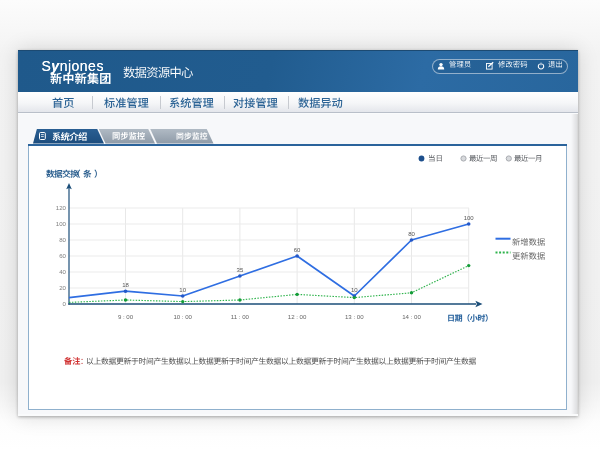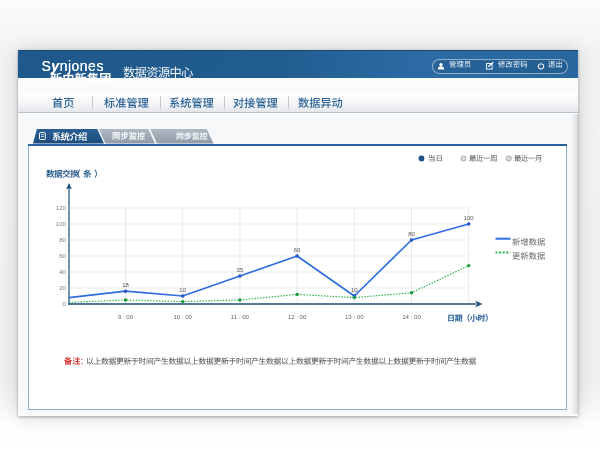--- a/index.html
+++ b/index.html
@@ -1,19 +1,19 @@
 <!DOCTYPE html>
 <html><head><meta charset="utf-8"><style>
 * { margin:0; padding:0; box-sizing:border-box; }
 html,body { width:600px; height:450px; overflow:hidden;
   font-family:"Liberation Sans", sans-serif; }
 body { background:linear-gradient(180deg,#fcfcfc 0%,#f3f3f3 12%,#f0f0f0 85%,#fdfdfd 94%,#ffffff 100%); position:relative; }
 #win { position:absolute; left:18px; top:50px; width:560px; height:365.5px;
   background:#fafbfc; box-shadow:0 1px 3px rgba(0,0,0,.30), 0 0 20px rgba(0,0,0,.14); }
-#hdr { position:absolute; left:0; top:0; width:100%; height:28px;
+#hdr { position:absolute; left:0; top:0; width:100%; height:42px;
   background:linear-gradient(104deg,#1f598b 0%,#215c8f 45%,#2c6ba4 72%,#28669d 100%);
   border-top:1px solid #1c4a72;text-align:center; }
 #logo-en { position:absolute; left:23.5px; top:7.1px; color:#fff; font-size:14px; font-weight:normal; letter-spacing:0.5px; text-shadow:0 0 0.5px rgba(255,255,255,0.9); }
 #pill { position:absolute; left:414px; top:8px; width:136px; height:14.5px; border:1px solid rgba(255,255,255,.5); border-radius:8px; background:rgba(0,30,60,.10); }
 #nav { position:absolute; left:0; top:42px; width:100%; height:21px;
   background:linear-gradient(180deg,#ffffff 0%,#f5f6f8 55%,#e4e6eb 100%);
   border-bottom:1px solid #b9bfc9; }
 .nsep { position:absolute; top:4px; height:13px; width:1px; background:#c7cad0; }
 #content { position:absolute; left:0; top:64px; width:100%; height:300px; background:#f7f8fa; }
 .tab { position:absolute; top:14.5px; height:15px; }

